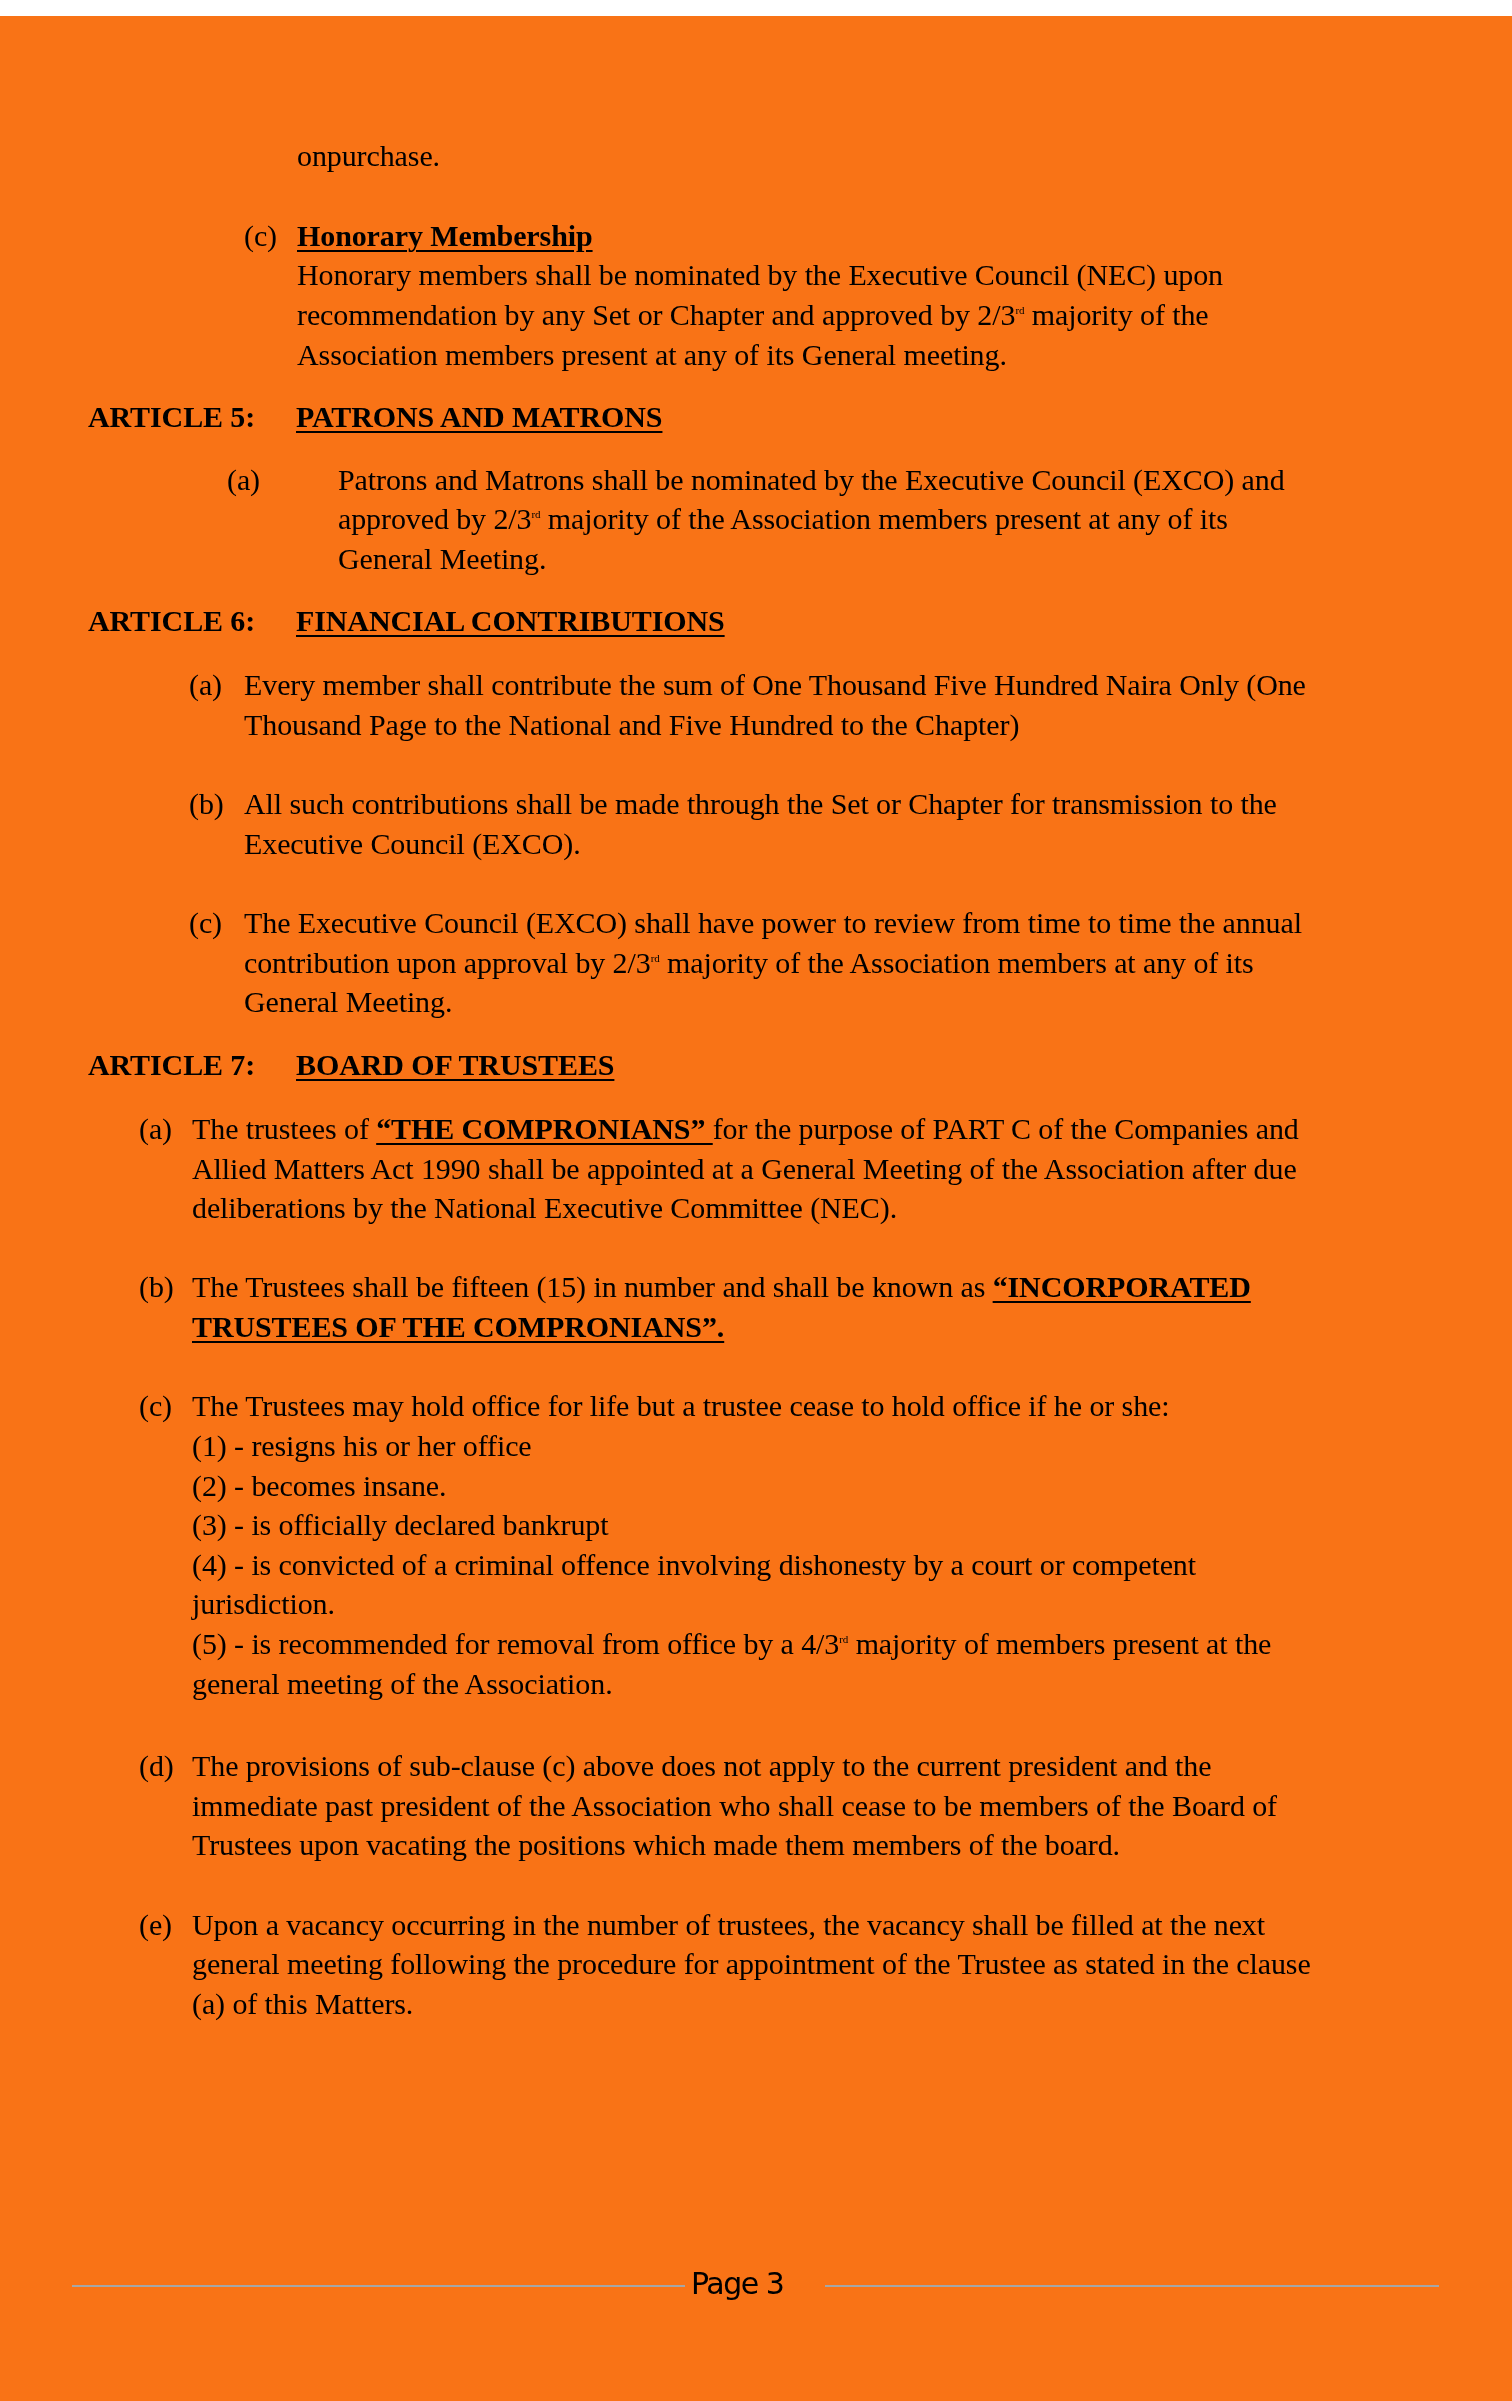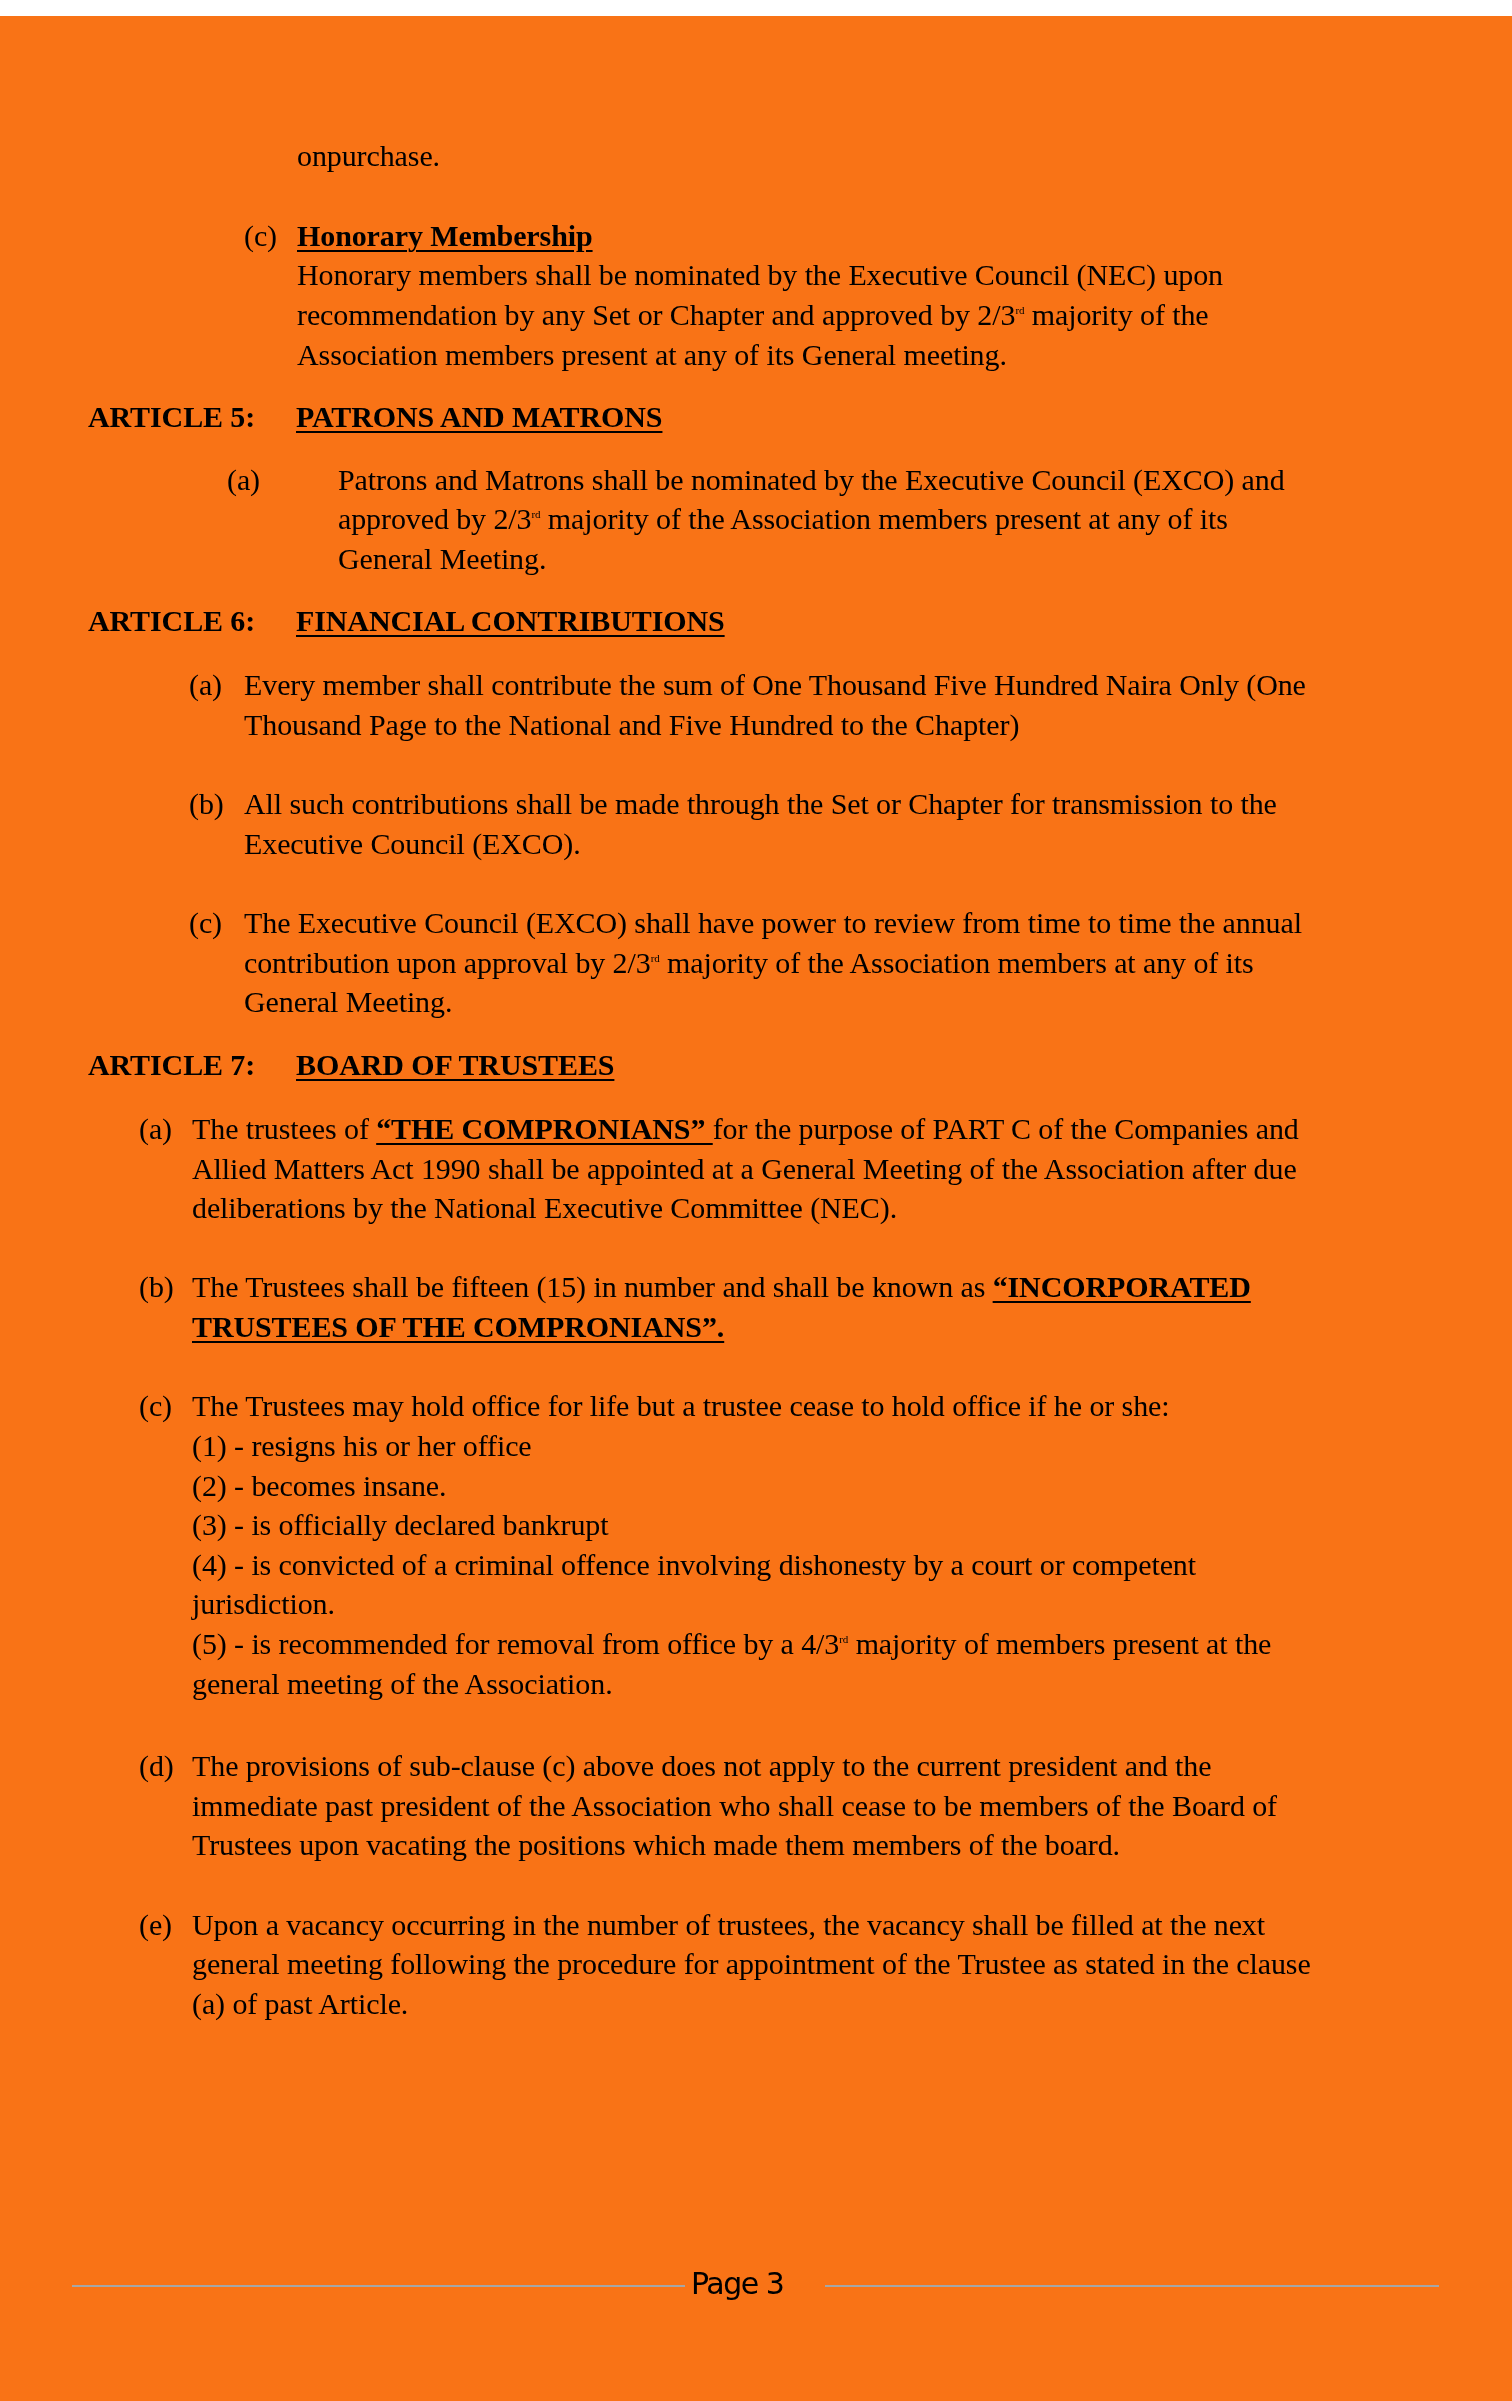--- a/index.html
+++ b/index.html
@@ -73,19 +73,19 @@
   <div class="ln" style="left:192px; top:1648px;">general meeting of the Association.</div>
 
   <div class="ln" style="left:139px; top:1730px;">(d)</div>
   <div class="ln" style="left:192px; top:1730px;">The provisions of  sub-clause (c) above does not apply to the current president and the</div>
   <div class="ln" style="left:192px; top:1770px;text-align:center;">immediate past president of the Association who shall cease to be members of the Board of</div>
   <div class="ln" style="left:192px; top:1809px;">Trustees upon vacating the positions which made them members of the board.</div>
 
   <div class="ln" style="left:139px; top:1889px;">(e)</div>
   <div class="ln" style="left:192px; top:1889px;">Upon a vacancy occurring in the number of trustees, the vacancy shall be filled at the next</div>
   <div class="ln" style="left:192px; top:1928px;">general meeting following the procedure for appointment of the Trustee as stated in the clause</div>
-  <div class="ln" style="left:192px; top:1968px;">(a) of past Article.</div>
+  <div class="ln" style="left:192px; top:1968px;">(a) of this Matters.</div>
 
   <div class="footer-rule" style="left:72px; width:613px;"></div>
   <div class="footer-text">Page 3</div>
   <div class="footer-rule" style="left:825px; width:614px;"></div>
 </div>
 
 
 </body></html>

